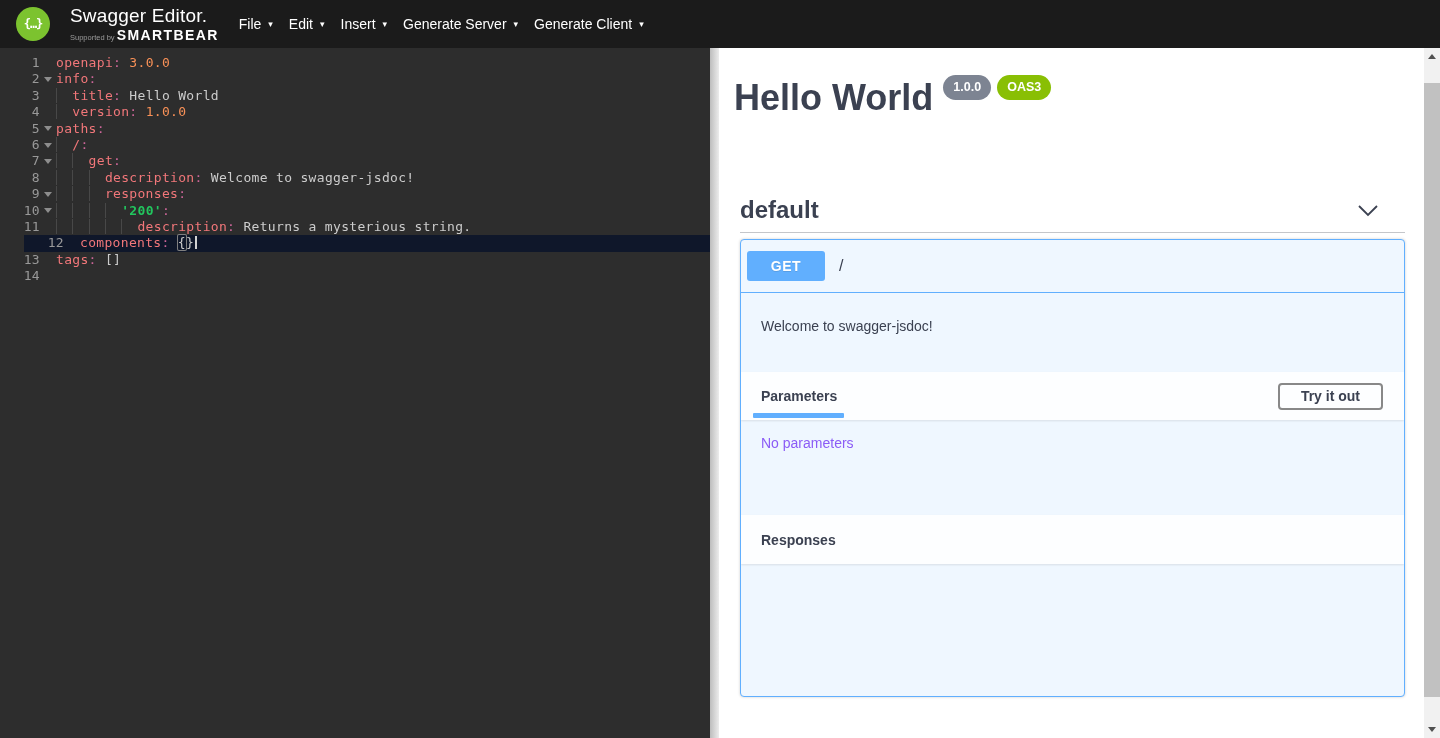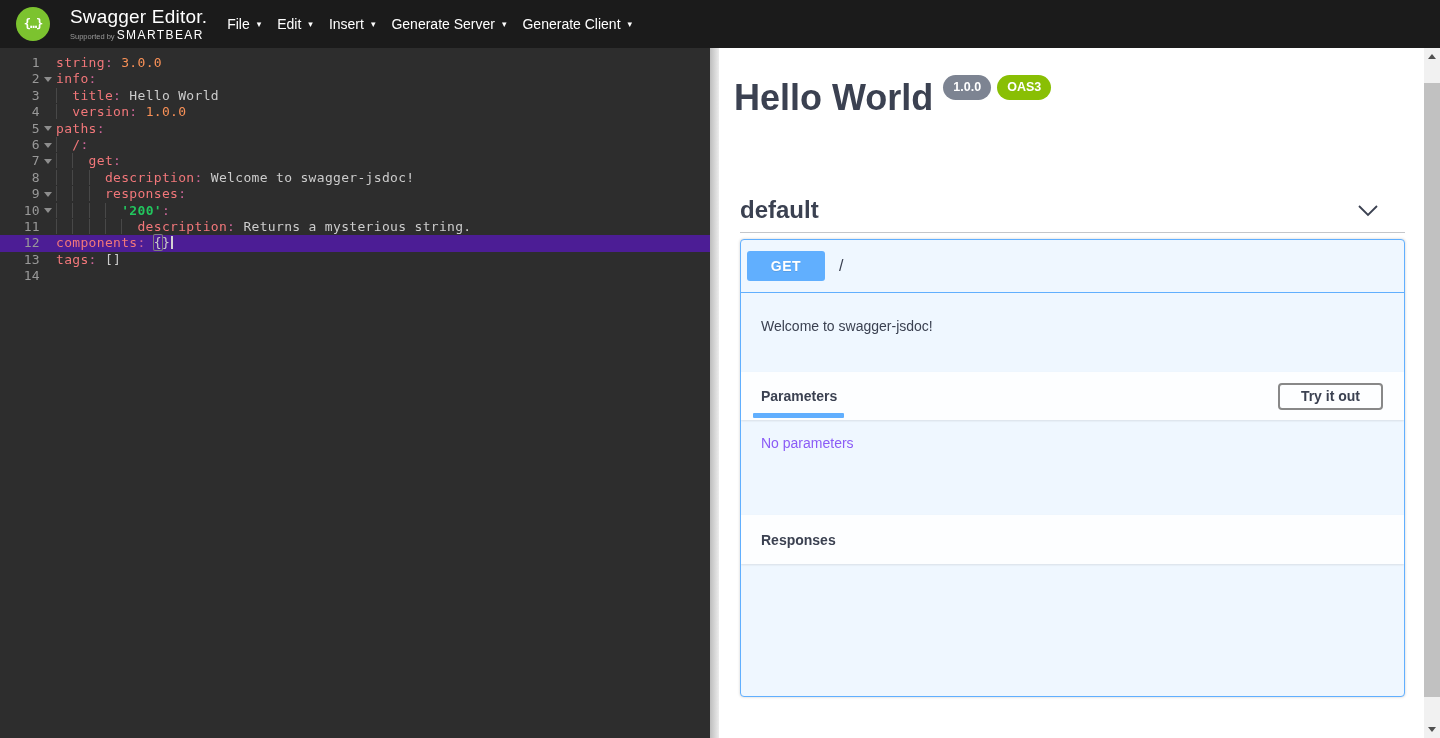--- a/index.html
+++ b/index.html
@@ -10,32 +10,32 @@
   .topbar { position:absolute; left:0; top:0; width:1440px; height:48px;
             background:#1b1b1b; display:flex; align-items:center; padding-left:16px; }
   .brand { display:flex; align-items:center; }
   .logo-circle { width:34px; height:34px; border-radius:50%; background:#7cc32f;
                  display:flex; align-items:center; justify-content:center; }
   .logo-circle span { color:#fff; font-family:"DejaVu Sans Mono", monospace;
                       font-size:12px; font-weight:bold; letter-spacing:-1px; }
   .brand-text { margin-left:20px; }
   .brand-name { color:#fff; font-size:19px; font-weight:500; letter-spacing:.2px; line-height:21px; }
   .brand-sub { margin-top:1px; font-size:7.5px; color:#9a9a9a; }
-  .brand-sub .smartbear { color:#fff; font-size:12px; font-weight:normal; letter-spacing:1.4px; }
+  .brand-sub .smartbear { color:#fff; font-size:14px; font-weight:bold; letter-spacing:1.4px; }
   .menus { display:flex; margin-left:20px; gap:16px; }
   .menu-item { color:#fff; font-size:14px; display:flex; align-items:center; cursor:pointer; }
   .menu-item .caret { font-size:9px; margin-left:7px; color:#fff; }
 
   
   .editor { position:absolute; left:0; top:48px; width:710px; height:690px;
             background:#2d2d2d; font-family:"DejaVu Sans Mono", monospace;
             font-size:13px; letter-spacing:.32px; cursor:text; }
   .ed-rows { position:absolute; left:0; top:7px; right:0; }
   .ed-row { display:flex; height:16.42px; line-height:16.42px; }
-  .ed-row.active { background:#4c1d95; }
+  .ed-row.active { background:#0f172a;margin-left:24px; }
   .gut { width:40px; text-align:right; color:#999; flex:none; }
   .foldzone { width:16px; flex:none; display:flex; align-items:center; justify-content:center; }
   .fold-tri { width:0; height:0; border-left:4px solid transparent;
               border-right:4px solid transparent; border-top:5px solid #8d8d8d; }
   .txt { white-space:pre; flex:1; color:#ccc; }
   .t-k { color:#f2777a; }
   .t-c { color:#cc6699; }
   .t-n { color:#f99157; }
   .t-s { color:#22c55e;font-weight:bold; }
   .t-p, .t-w { color:#cccccc; }
@@ -154,21 +154,21 @@
         <span class="caret">▾</span>
       </div>
     </nav>
 </header>
 
 <div class="editor">
   <div class="ed-rows">
       <div class="ed-row">
         <div class="gut">1</div>
         <div class="foldzone"></div>
-        <div class="txt"><span class="t-k">string</span><span class="t-c">:</span><span class="t-w"> </span><span class="t-n">3.0.0</span></div>
+        <div class="txt"><span class="t-k">openapi</span><span class="t-c">:</span><span class="t-w"> </span><span class="t-n">3.0.0</span></div>
       </div>
       <div class="ed-row">
         <div class="gut">2</div>
         <div class="foldzone">
           <div class="fold-tri"></div>
         </div>
         <div class="txt"><span class="t-k">info</span><span class="t-c">:</span></div>
       </div>
       <div class="ed-row">
         <div class="gut">3</div>

